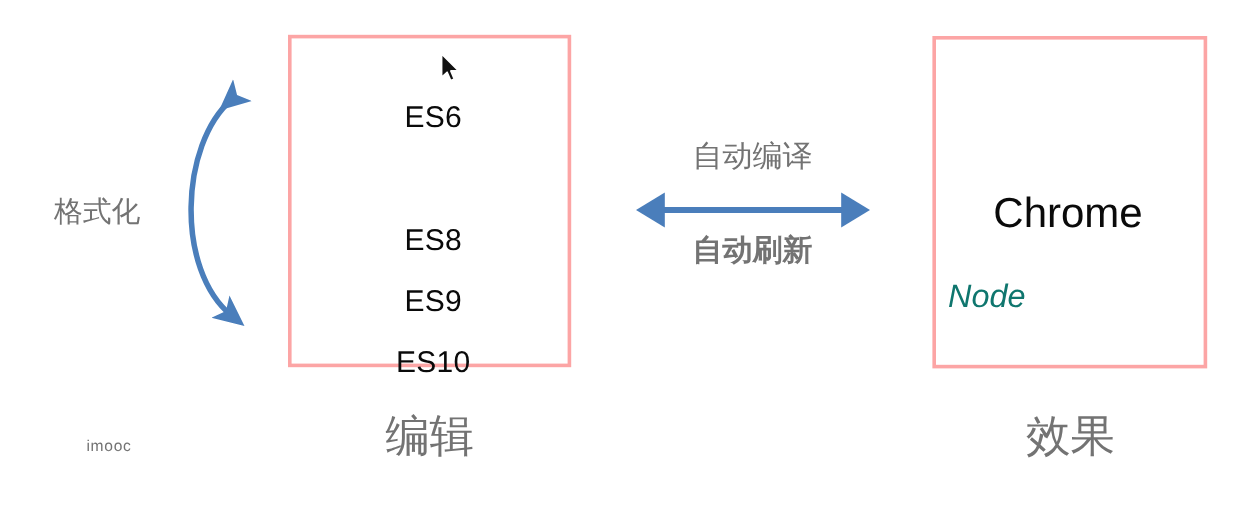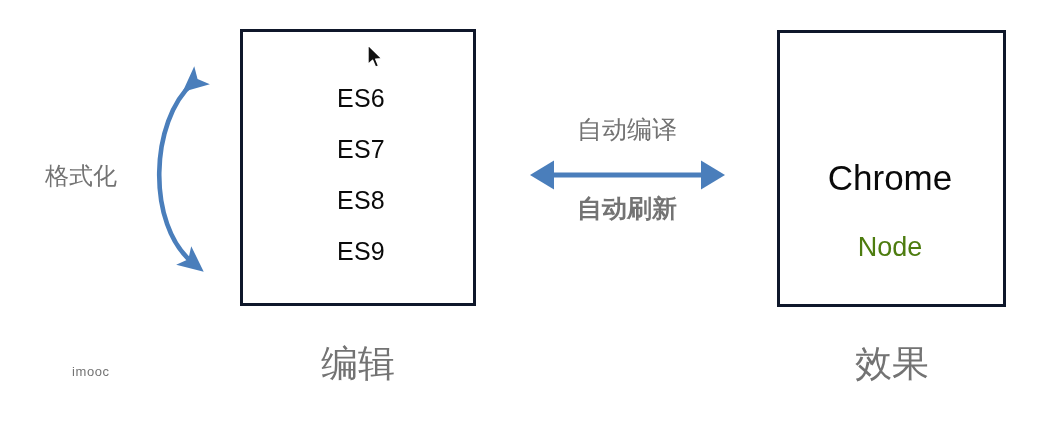--- a/index.html
+++ b/index.html
@@ -14,21 +14,21 @@
     position: relative;
     width: 1041px;
     height: 423px;
     background: #ffffff;
     overflow: hidden;
   }
   .abs { position: absolute; }
 
   
   .panel {
-    border: 3px solid #0f172a;
+    border: 3px solid #fca5a5;
     background: #ffffff;
     box-sizing: border-box;
   }
   #editor-panel {
     left: 240px;
     top: 29px;
     width: 236px;
     height: 277px;
   }
   #result-panel {
@@ -97,23 +97,23 @@
     top: 158px;
     width: 200px;
     text-align: center;
     font-size: 35px;
     color: #0a0a0a;
   }
   #node-label {
     left: 790px;
     top: 232px;
     width: 200px;
-    text-align: center;
     font-size: 27px;
-    color: #4d7c0f;
+    color: #0f766e;
+    font-style: italic;
   }
 
   #watermark {
     left: 72px;
     top: 364px;
     font-size: 13px;
     color: #737373;
     letter-spacing: 0.6px;
   }
 
@@ -155,23 +155,23 @@
 
     <line x1="553" y1="175" x2="702" y2="175" stroke="#4a7ebb" stroke-width="5" marker-start="url(#arrow-left-head)" marker-end="url(#arrow-right-head)"></line>
 
     <line x1="889" y1="233" x2="889" y2="203" stroke="#4a7ebb" stroke-width="5.4" marker-end="url(#arrow-up-head)"></line>
   </svg>
 
   <div class="abs cjk" id="format-label">格式化</div>
 
   <div class="abs panel" id="editor-panel">
     <div class="es-item" style="top:52px;">ES6</div>
-    <div class="es-item" style="top:103px;">ES7</div>
     <div class="es-item" style="top:154px;">ES8</div>
     <div class="es-item" style="top:205px;">ES9</div>
+    <div class="es-item" style="top:256px;">ES10</div>
   </div>
 
   <div class="abs cjk" id="compile-label">自动编译</div>
   <div class="abs cjk" id="refresh-label">自动刷新</div>
 
   <div class="abs panel" id="result-panel"></div>
   <div class="abs" id="chrome-label">Chrome</div>
   <div class="abs" id="node-label">Node</div>
 
   <div class="abs cjk" id="result-caption">效果</div>

